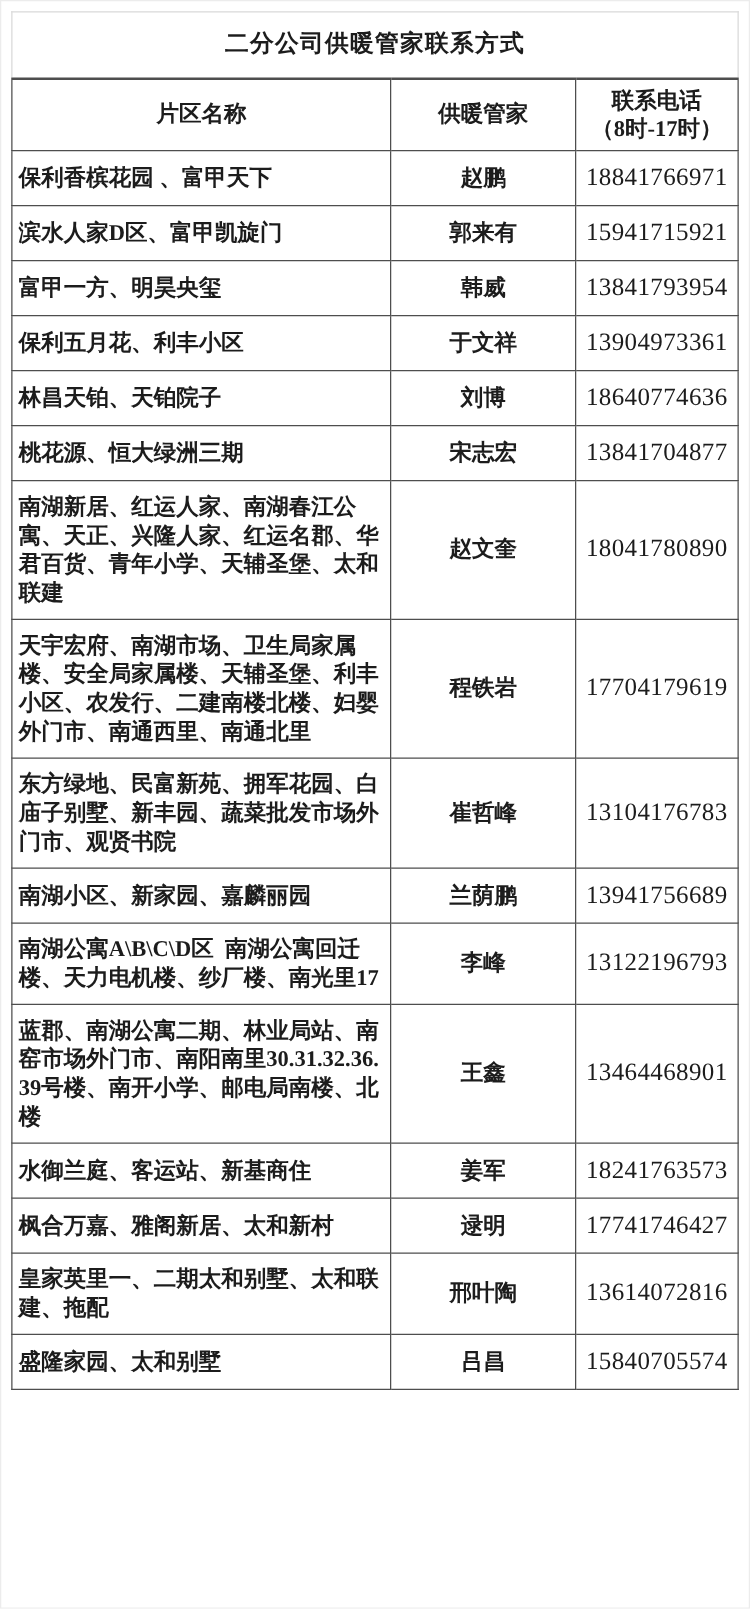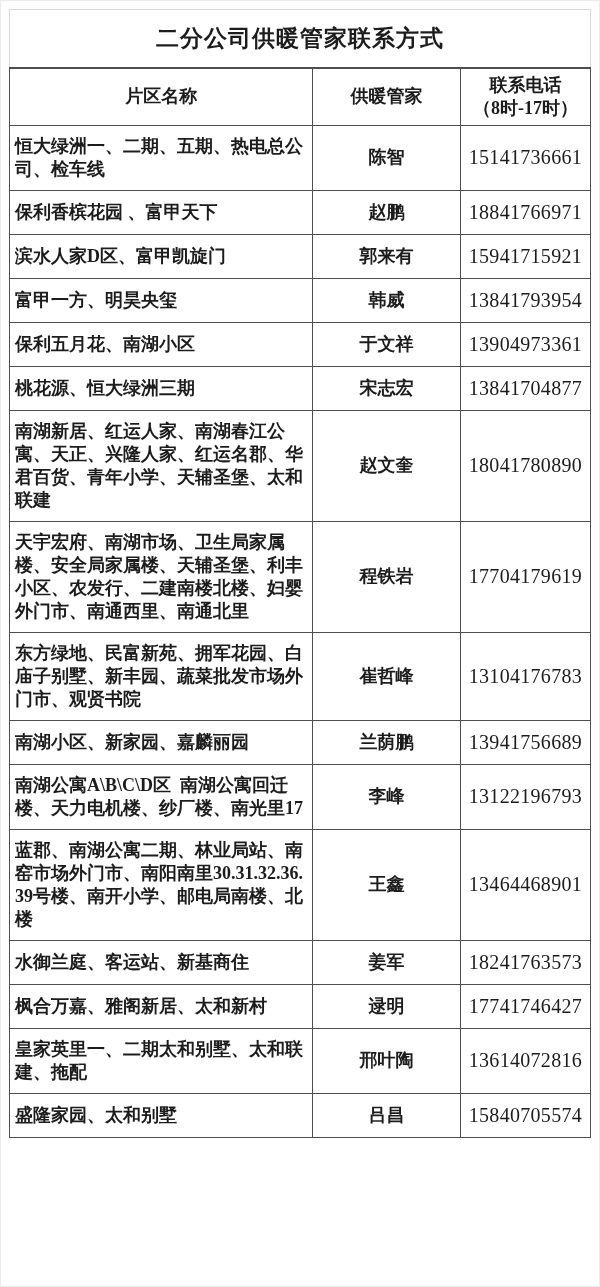--- a/index.html
+++ b/index.html
@@ -14,21 +14,21 @@
     min-height: 1287px;
     padding: 8px;
     background: #ffffff;
     border: 1px solid #ececec;
   }
   
   .title-box {
     border: 1px solid #d9d9d9;
     border-bottom: none;
     text-align: center;
-    font-size: 23px;
+    font-size: 19px;
     font-weight: bold;
     letter-spacing: 1px;
     padding: 15px 4px 14px 4px;
     line-height: 1.2;
   }
   table.contact {
     width: 100%;
     border-collapse: collapse;
     table-layout: fixed;
   }
@@ -92,43 +92,43 @@
     <thead>
       <tr>
         <th class="th-area">片区名称</th>
         <th class="th-manager">供暖管家</th>
         <th class="th-phone">联系电话
 （8时-17时）</th>
       </tr>
     </thead>
     <tbody>
       <tr>
-        <td class="area">恒大绿洲一、二期、五期、热电总公司、检车线</td>
-        <td class="manager">陈智</td>
-        <td class="phone">15141736661</td>
-      </tr>
-      <tr>
         <td class="area">保利香槟花园 、富甲天下</td>
         <td class="manager">赵鹏</td>
         <td class="phone">18841766971</td>
       </tr>
       <tr>
         <td class="area">滨水人家D区、富甲凯旋门</td>
         <td class="manager">郭来有</td>
         <td class="phone">15941715921</td>
       </tr>
       <tr>
         <td class="area">富甲一方、明昊央玺</td>
         <td class="manager">韩威</td>
         <td class="phone">13841793954</td>
       </tr>
       <tr>
-        <td class="area">保利五月花、南湖小区</td>
+        <td class="area">保利五月花、利丰小区</td>
         <td class="manager">于文祥</td>
         <td class="phone">13904973361</td>
+      </tr>
+      <tr>
+        <td class="area">林昌天铂、天铂院子</td>
+        <td class="manager">刘博</td>
+        <td class="phone">18640774636</td>
       </tr>
       <tr>
         <td class="area">桃花源、恒大绿洲三期</td>
         <td class="manager">宋志宏</td>
         <td class="phone">13841704877</td>
       </tr>
       <tr>
         <td class="area">南湖新居、红运人家、南湖春江公寓、天正、兴隆人家、红运名郡、华君百货、青年小学、天辅圣堡、太和联建</td>
         <td class="manager">赵文奎</td>
         <td class="phone">18041780890</td>

